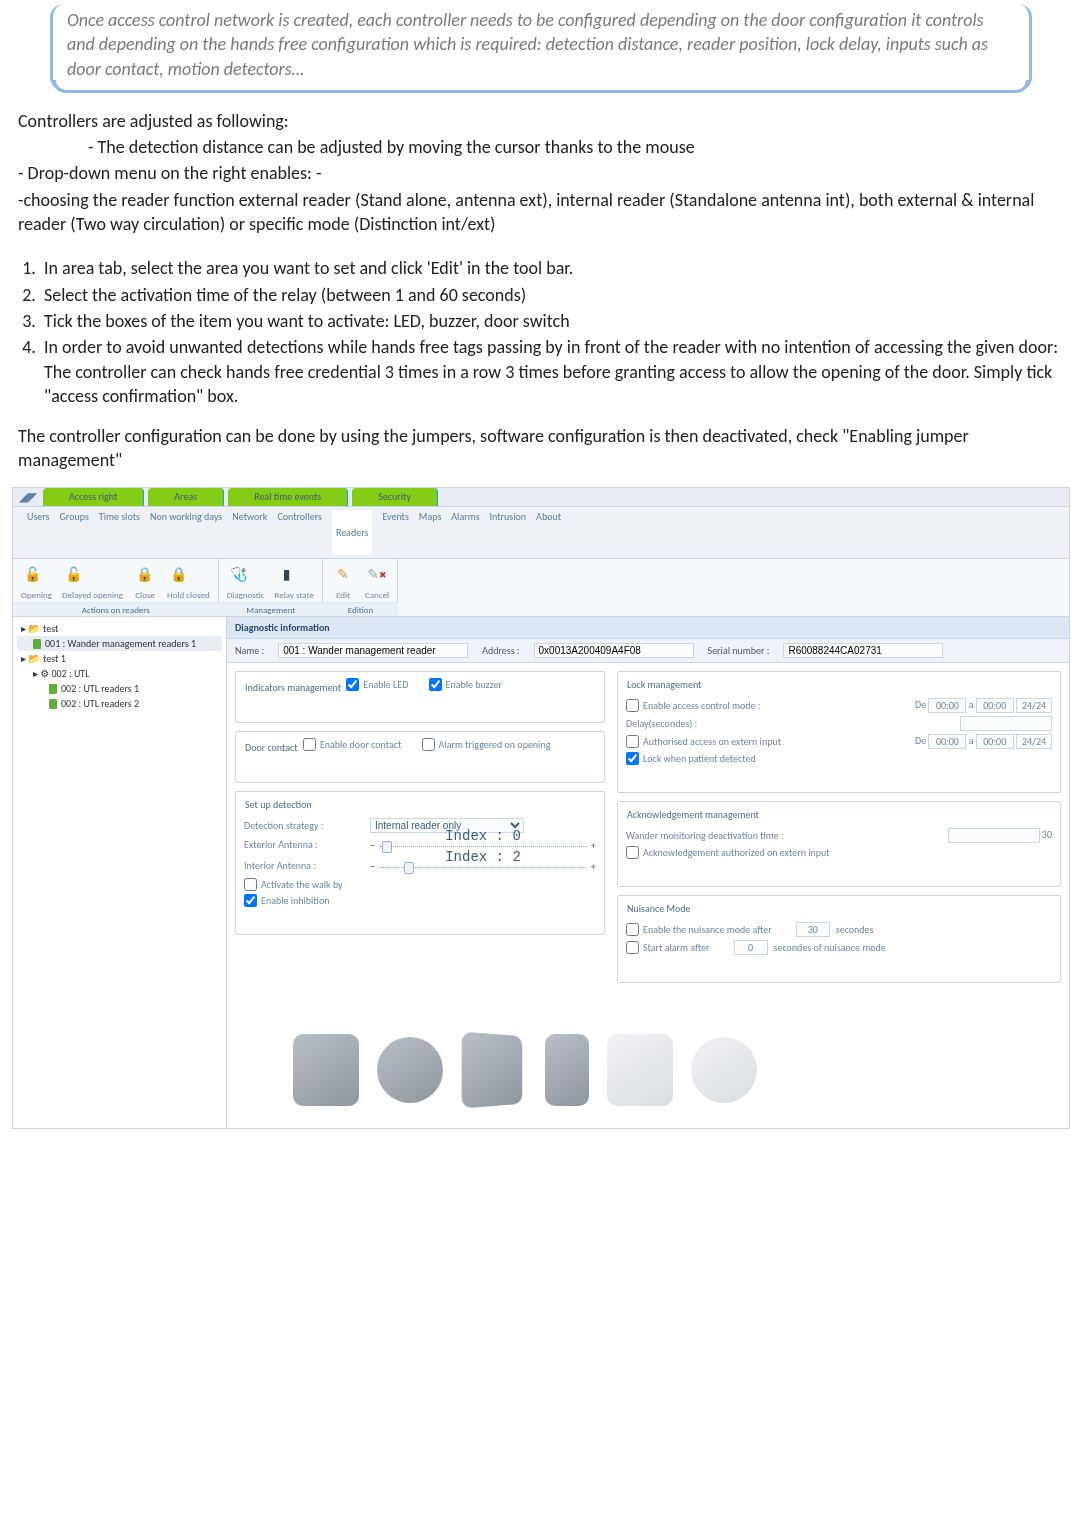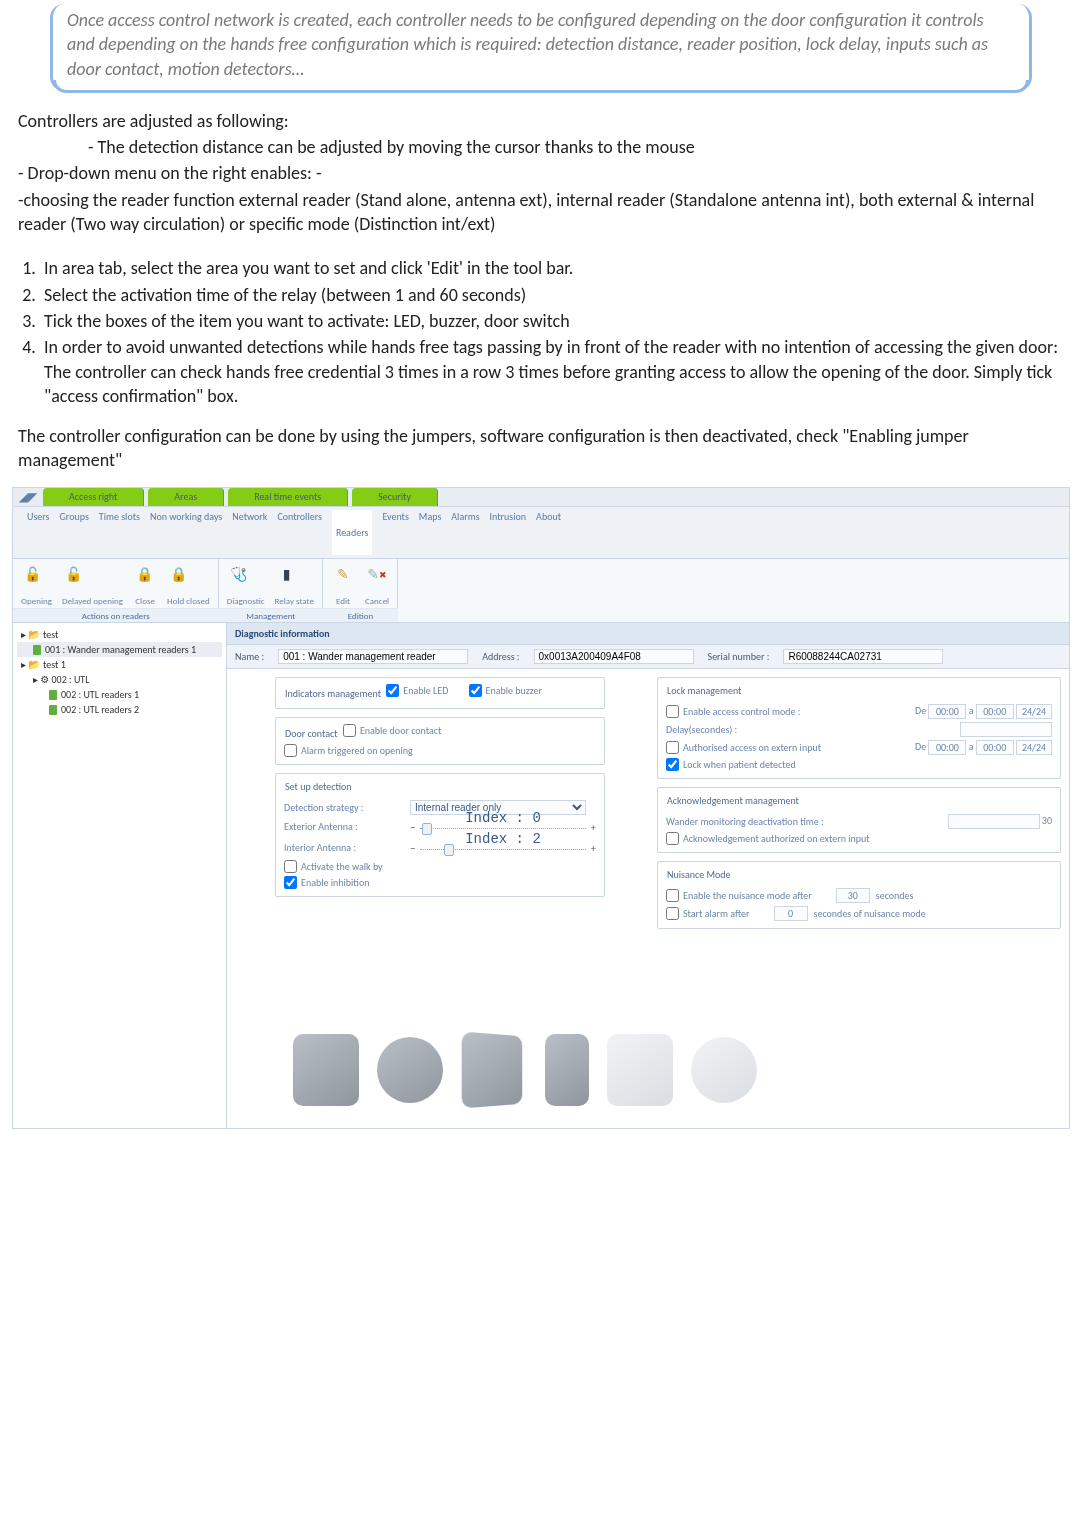--- a/index.html
+++ b/index.html
@@ -27,54 +27,54 @@
   .app{margin:14px 0 0 0;border:1px solid #cbd6e2;background:#eef2f6;font-size:10px;color:#4a5a6a;width:1056px;height:640px;position:relative;overflow:hidden;}
   .app-tabs{display:flex;height:18px;background:#e7edf3;border-bottom:1px solid #cbd6e2;}
   .app-tab{padding:2px 26px;border-right:1px solid #0ea5e9;background:#84cc16;border-top-left-radius:4px;border-top-right-radius:4px;margin-right:4px;}
   .menu{display:flex;gap:10px;padding:3px 14px;background:#eef2f6;color:#5b7aa0;}
   .ribbon{display:flex;border-top:1px solid #cbd6e2;border-bottom:1px solid #cbd6e2;background:#f6f9fc;}
   .ribbon-group{border-right:1px solid #cbd6e2;padding:4px 8px 2px 8px;text-align:center;}
   .ribbon-icons{display:flex;gap:10px;justify-content:center;}
   .ribbon-icon{width:24px;height:24px;border-radius:3px;display:flex;align-items:center;justify-content:center;font-size:14px;}
   .lock{color:#5fae3f;}
   .lock.red{color:#d33;}
-  .ribbon-label{color:#6b86a8;font-size:9px;margin-top:8px;}
+  .ribbon-label{color:#6b86a8;font-size:9px;margin-top:2px;}
   .ribbon-caption{background:#eaf0f7;color:#4f6d94;font-size:9px;text-align:center;border-top:1px solid #dfe7f0;padding:1px 16px;}
   .workspace{display:flex;height:calc(100% - 90px);}
   .tree{width:205px;border-right:1px solid #cbd6e2;background:#fff;padding:4px;color:#333;}
   .tree .node{padding:1px 0 1px 4px;white-space:nowrap;}
   .tree .sel{background:#e7edf3;}
   .tree .indent{padding-left:16px;}
   .tree .indent2{padding-left:32px;}
   .sq{display:inline-block;width:8px;height:10px;background:#5fae3f;margin-right:4px;vertical-align:middle;border-radius:1px;}
   .form{flex:1;background:#fff;padding:0;}
   .form-header{background:#dde7f3;padding:4px 8px;border-bottom:1px solid #cbd6e2;display:flex;gap:14px;align-items:center;}
   .form-header input{border:1px solid #cbd6e2;font-size:10px;padding:1px 4px;background:#fafcfe;}
   .form-body{display:flex;gap:12px;padding:8px;}
   .col{flex:1;display:flex;flex-direction:column;gap:8px;}
   .col.right{flex:1.2;}
-  .fieldset{border:1px solid #cbd6e2;border-radius:2px;padding:6px 8px 4px 8px;color:#6b86a8;margin-left:40px;}
+  .fieldset{border:1px solid #cbd6e2;border-radius:2px;padding:6px 8px 24px 8px;color:#6b86a8;}
   .fieldset .legend{font-size:10px;color:#4f6d94;margin:-12px 0 4px -2px;background:#fff;display:inline-block;padding:0 3px;}
   .chk{display:inline-flex;align-items:center;gap:4px;color:#6b86a8;margin-right:18px;}
   .chk input{margin:0;}
   .slider{position:relative;height:14px;margin:2px 0;}
   .slider .track{position:absolute;left:10px;right:10px;top:8px;border-top:1px dotted #8aa2c0;}
   .slider .minus,.slider .plus{position:absolute;top:1px;font-size:11px;color:#557;}
   .slider .minus{left:0;} .slider .plus{right:0;}
   .slider .thumb{position:absolute;top:3px;width:8px;height:10px;background:#eef2f6;border:1px solid #9bb0cc;border-radius:2px;}
   .slider .lbl{position:absolute;top:-10px;left:50%;transform:translateX(-50%);font-size:14px;color:#3a5a88;font-family:Liberation Mono, monospace;}
   .minibox{display:inline-block;width:50px;height:13px;border:1px solid #cbd6e2;background:#fafcfe;vertical-align:middle;}
   .row{margin:3px 0;display:flex;align-items:center;gap:6px;}
   .devices{position:absolute;left:280px;bottom:22px;display:flex;gap:18px;align-items:center;}
   .dev{width:66px;height:72px;background:linear-gradient(145deg,#b9bfc6,#8f969e);border-radius:10px;}
   .dev.round{border-radius:50%;width:66px;height:66px;}
   .dev.light{background:linear-gradient(145deg,#f2f3f5,#d9dde2);}
   .footer{position:absolute;left:12px;right:12px;bottom:16px;display:flex;justify-content:space-between;font-size:17px;}
   .footer b{font-weight:700;}
-  select.mini{border:1px solid #cbd6e2;font-size:10px;background:#fafcfe;color:#3a5a88;width:176px;}
+  select.mini{border:1px solid #cbd6e2;font-size:10px;background:#fafcfe;color:#3a5a88;width:154px;}
 </style>
 </head>
 <body>
 
 <div class="page">
 
   <div class="note-box">
     <span>Once access control network is created, each controller needs to be configured depending on the door configuration it controls and depending on the hands free configuration which is required: detection distance, reader position, lock delay, inputs such as door contact, motion detectors…</span>
   </div>
 

